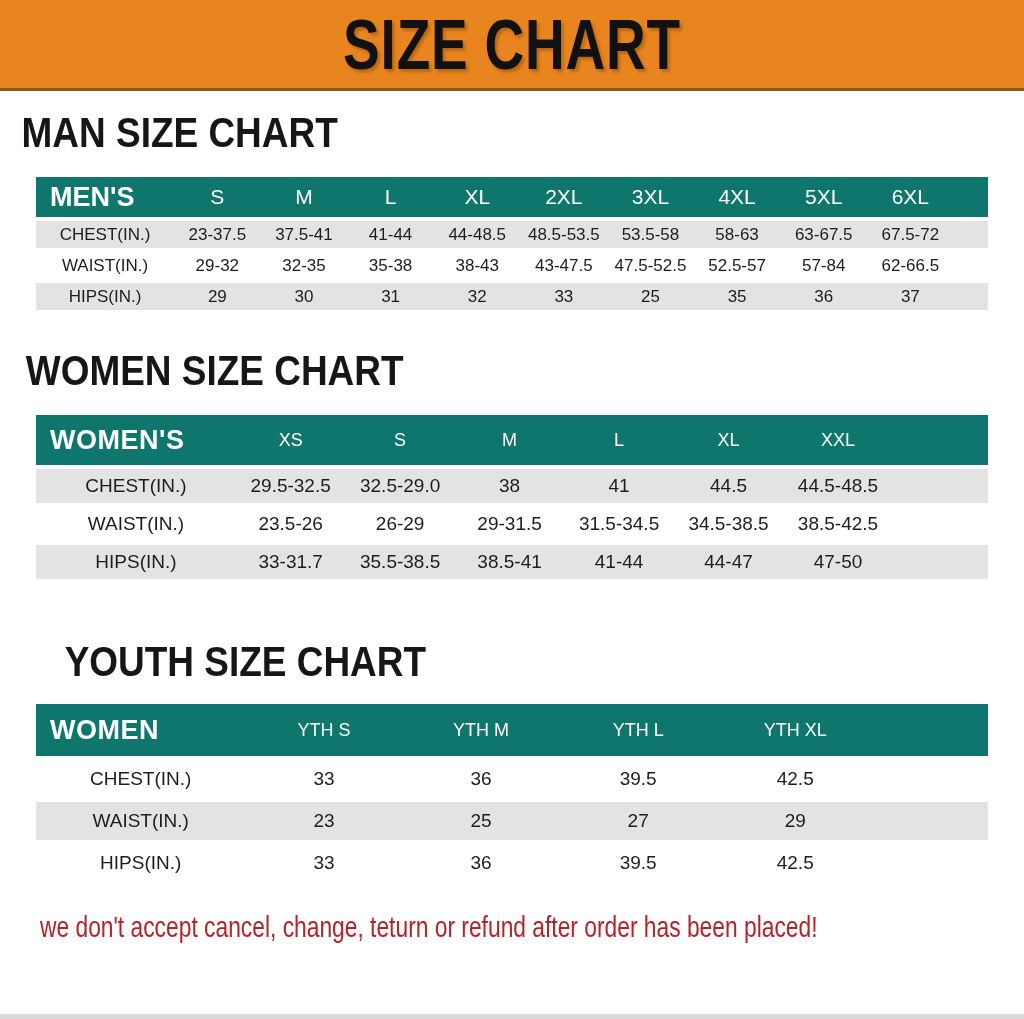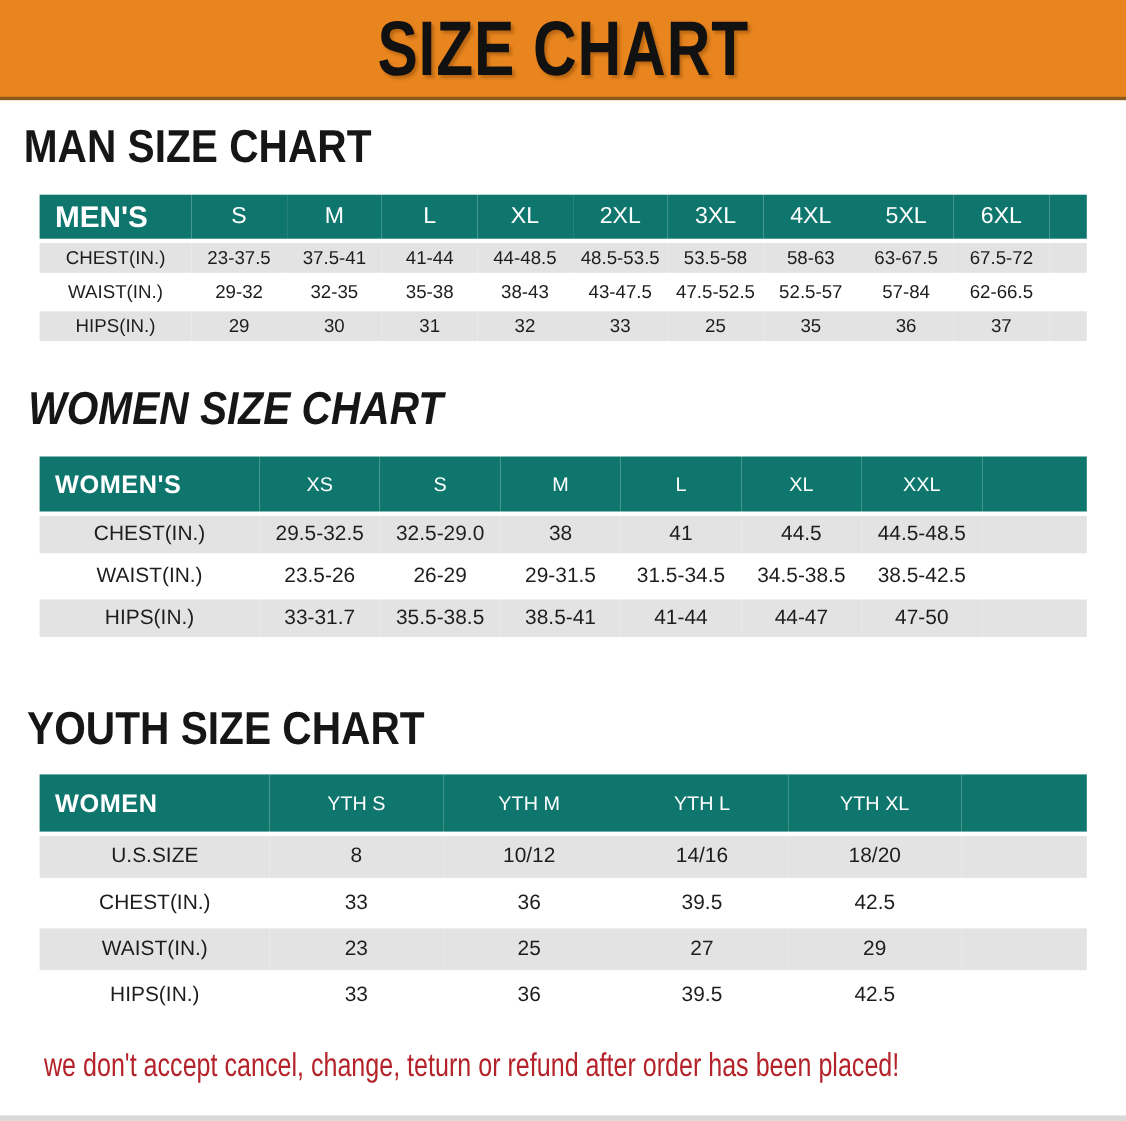--- a/index.html
+++ b/index.html
@@ -29,22 +29,22 @@
 
   
   .section-heading { }
   .section-heading span {
     display: inline-block;
     font-size: 42px; font-weight: bold; color: #161616;
     transform: scaleX(0.88);
     white-space: nowrap;
   }
   .h-man   { margin-top: 18px; margin-bottom: 16px; }
-  .h-women { margin-top: 33px; margin-bottom: 16px; font-style: italic; }
-  .h-youth { margin-top: 55px; margin-bottom: 14px; }
+  .h-women { margin-top: 33px; margin-bottom: 16px; }
+  .h-youth { margin-top: 55px; margin-bottom: 14px; margin-left: 40px; }
 
   
   table.size-table {
     width: 952px;
     margin: 0 auto;
     border-collapse: separate;
     border-spacing: 0 4px;
     table-layout: fixed;
   }
   tr.hdr th {
@@ -63,21 +63,21 @@
   tr.r-gray  td { background: #e3e3e3; }
   tr.r-white td { background: #ffffff; }
 
   
   .t-men tr.hdr th { height: 40px; font-size: 21px; }
   .t-men tr.hdr th.hdr-label { font-size: 27px; }
   .t-men td { height: 27px; font-size: 17px; }
 
   
   .t-women tr.hdr th, .t-youth tr.hdr th { height: 50px; font-size: 18px; }
-  .t-women tr.hdr th.hdr-label, .t-youth tr.hdr th.hdr-label { font-size: 23px; letter-spacing: 0.5px; }
+  .t-women tr.hdr th.hdr-label, .t-youth tr.hdr th.hdr-label { font-size: 27px; letter-spacing: 0.5px; }
   .t-women td { height: 34px; font-size: 19px; }
   .t-youth tr.hdr th { height: 52px; }
   .t-youth td { height: 38px; font-size: 19px; }
 
   
   .footer-note {
     margin: 24px 0 0 40px;
   }
   .footer-note .line {
     display: block; height: 36px;
@@ -256,28 +256,20 @@
     <tr class="hdr">
       <th class="hdr-label">WOMEN</th>
       <th>YTH S</th>
       <th>YTH M</th>
       <th>YTH L</th>
       <th>YTH XL</th>
       <th></th>
     </tr>
   </thead>
   <tbody>
-    <tr class="r-gray">
-      <td>U.S.SIZE</td>
-      <td>8</td>
-      <td>10/12</td>
-      <td>14/16</td>
-      <td>18/20</td>
-      <td></td>
-    </tr>
     <tr class="r-white">
       <td>CHEST(IN.)</td>
       <td>33</td>
       <td>36</td>
       <td>39.5</td>
       <td>42.5</td>
       <td></td>
     </tr>
     <tr class="r-gray">
       <td>WAIST(IN.)</td>

